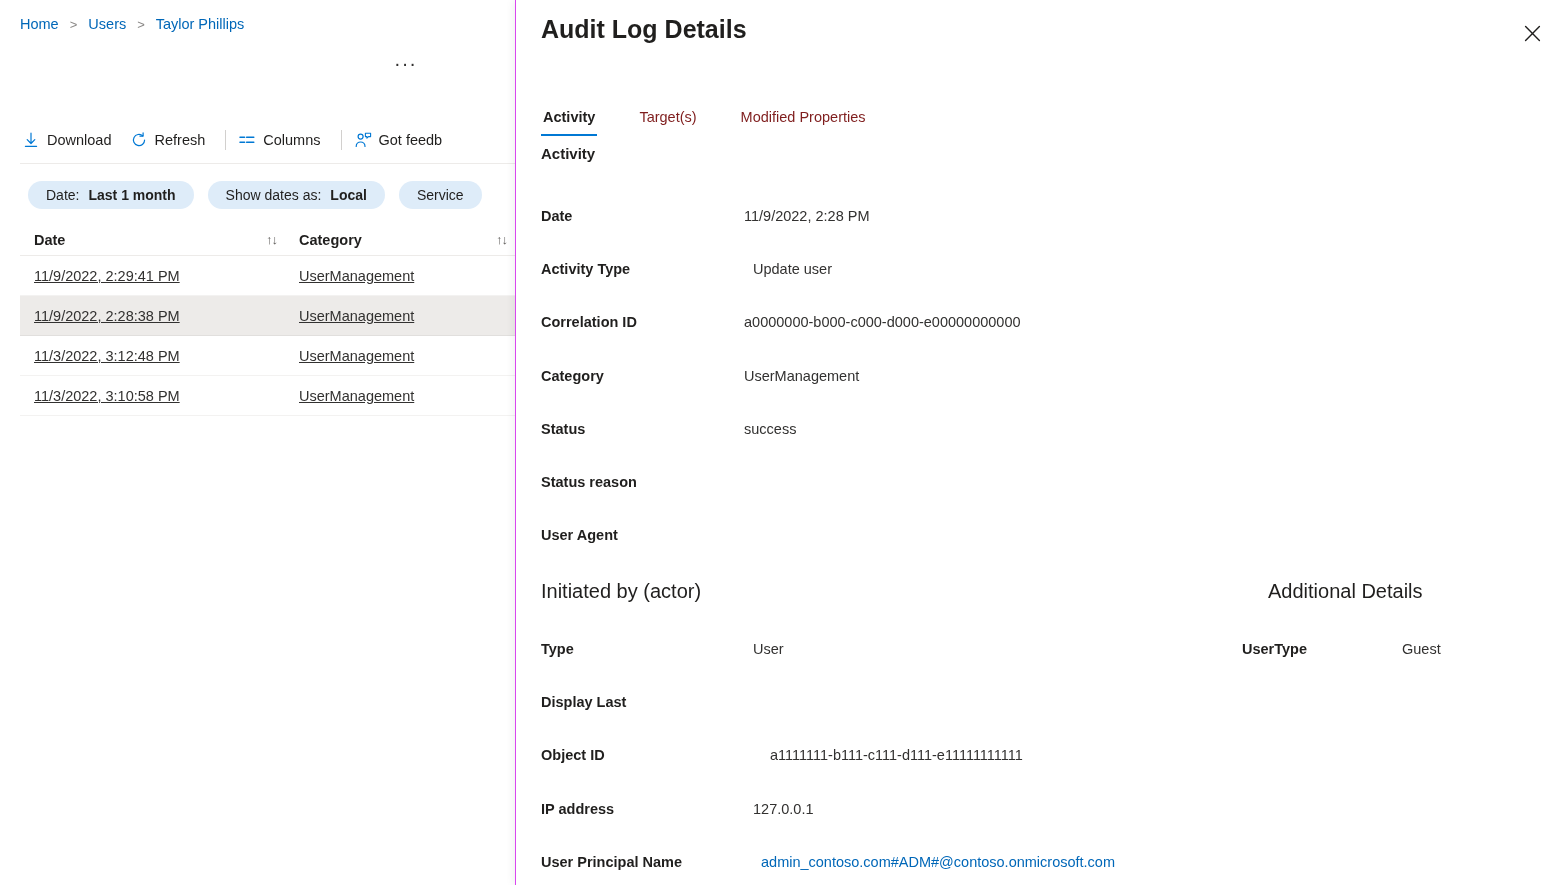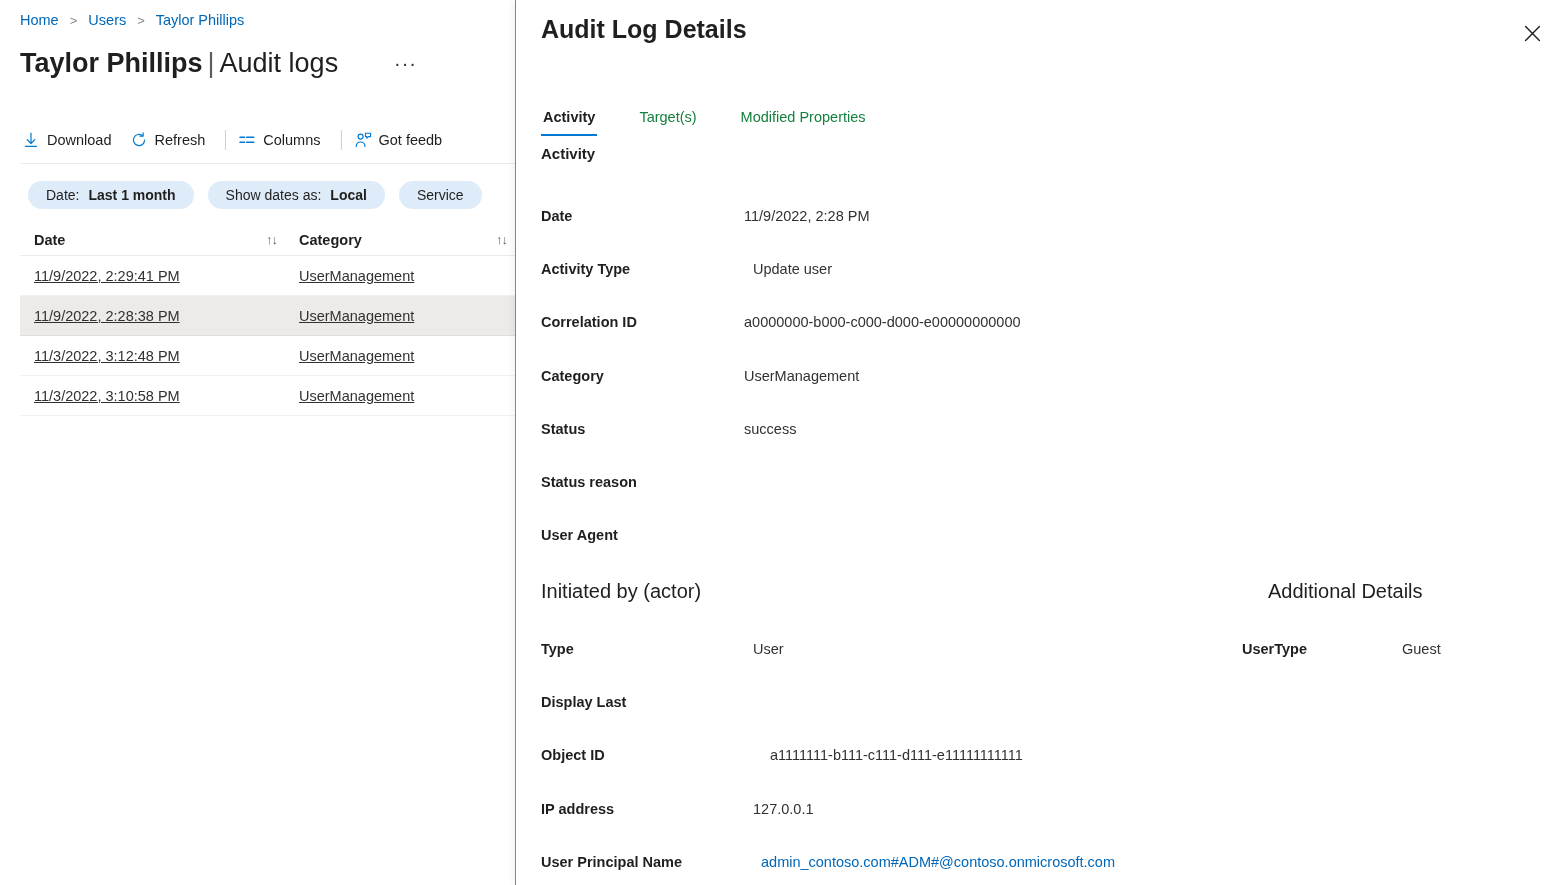--- a/index.html
+++ b/index.html
@@ -14,21 +14,21 @@
   #root { position: relative; width: 1561px; height: 885px; background:#fff; }
 
   
   #left-pane {
     position: absolute; left: 0; top: 0; width: 515px; height: 885px;
     background: #ffffff; overflow: hidden;
   }
 
   .breadcrumb {
     position: absolute; left: 20px; top: 12px;
-    font-size: 14.5px; line-height: 16px; white-space: nowrap;
+    font-size: 14.5px; line-height: 24px; white-space: nowrap;
   }
   .bc-link { color: #0067b8; cursor: pointer; }
   .bc-sep { color: #8a8886; margin: 0 7px; font-size: 13px; }
 
   .page-title {
     position: absolute; left: 20px; top: 44px;
     font-size: 27px; line-height: 38px; font-weight: 400;
     color: #201f1e; white-space: nowrap;
   }
   .page-title .strong { font-weight: 700; }
@@ -112,21 +112,21 @@
     position: absolute; right: 13px; top: 17px;
     width: 32px; height: 32px; display: flex; align-items: center;
     justify-content: center; cursor: pointer; color: #201f1e;
   }
 
   #tabs {
     position: absolute; left: 25px; top: 100px;
     display: flex; align-items: flex-end; height: 36px;
   }
   .tab {
-    font-size: 14.5px; color: #15803d; padding: 0 2px 9px 2px;
+    font-size: 14.5px; color: #7f1d1d; padding: 0 2px 9px 2px;
     margin-right: 40px; cursor: pointer; position: relative;
     border-bottom: 2px solid transparent;
   }
   .tab.active { color: #201f1e; font-weight: 700; border-bottom-color: #0078d4; }
 
   #section-activity-hd {
     position: absolute; left: 25px; top: 145px;
     font-size: 15px; font-weight: 700; color: #201f1e;
   }
 
@@ -153,23 +153,20 @@
   <div id="left-pane">
 
     <div class="breadcrumb">
       <span class="bc-link">Home</span>
       <span class="bc-sep">&gt;</span>
       <span class="bc-link">Users</span>
       <span class="bc-sep">&gt;</span>
       <span class="bc-link">Taylor Phillips</span>
     </div>
 
-    <div class="page-title">
-      <span class="strong">Taylor Phillips</span><span class="bar">|</span><span>Audit logs</span>
-    </div>
     <div class="title-ellipsis">···</div>
 
     <div id="toolbar">
 
       <div class="tb-item">
         <span class="tb-icon">
           <svg width="18" height="18" viewBox="0 0 18 18" fill="none">
             <path d="M9 2.2v10.2M5.2 8.6L9 12.5l3.8-3.9" stroke="#0078d4" stroke-width="1.2" stroke-linecap="round" stroke-linejoin="round"></path>
             <path d="M3.4 15.3h11.2" stroke="#0078d4" stroke-width="1.2" stroke-linecap="round"></path>
           </svg>

